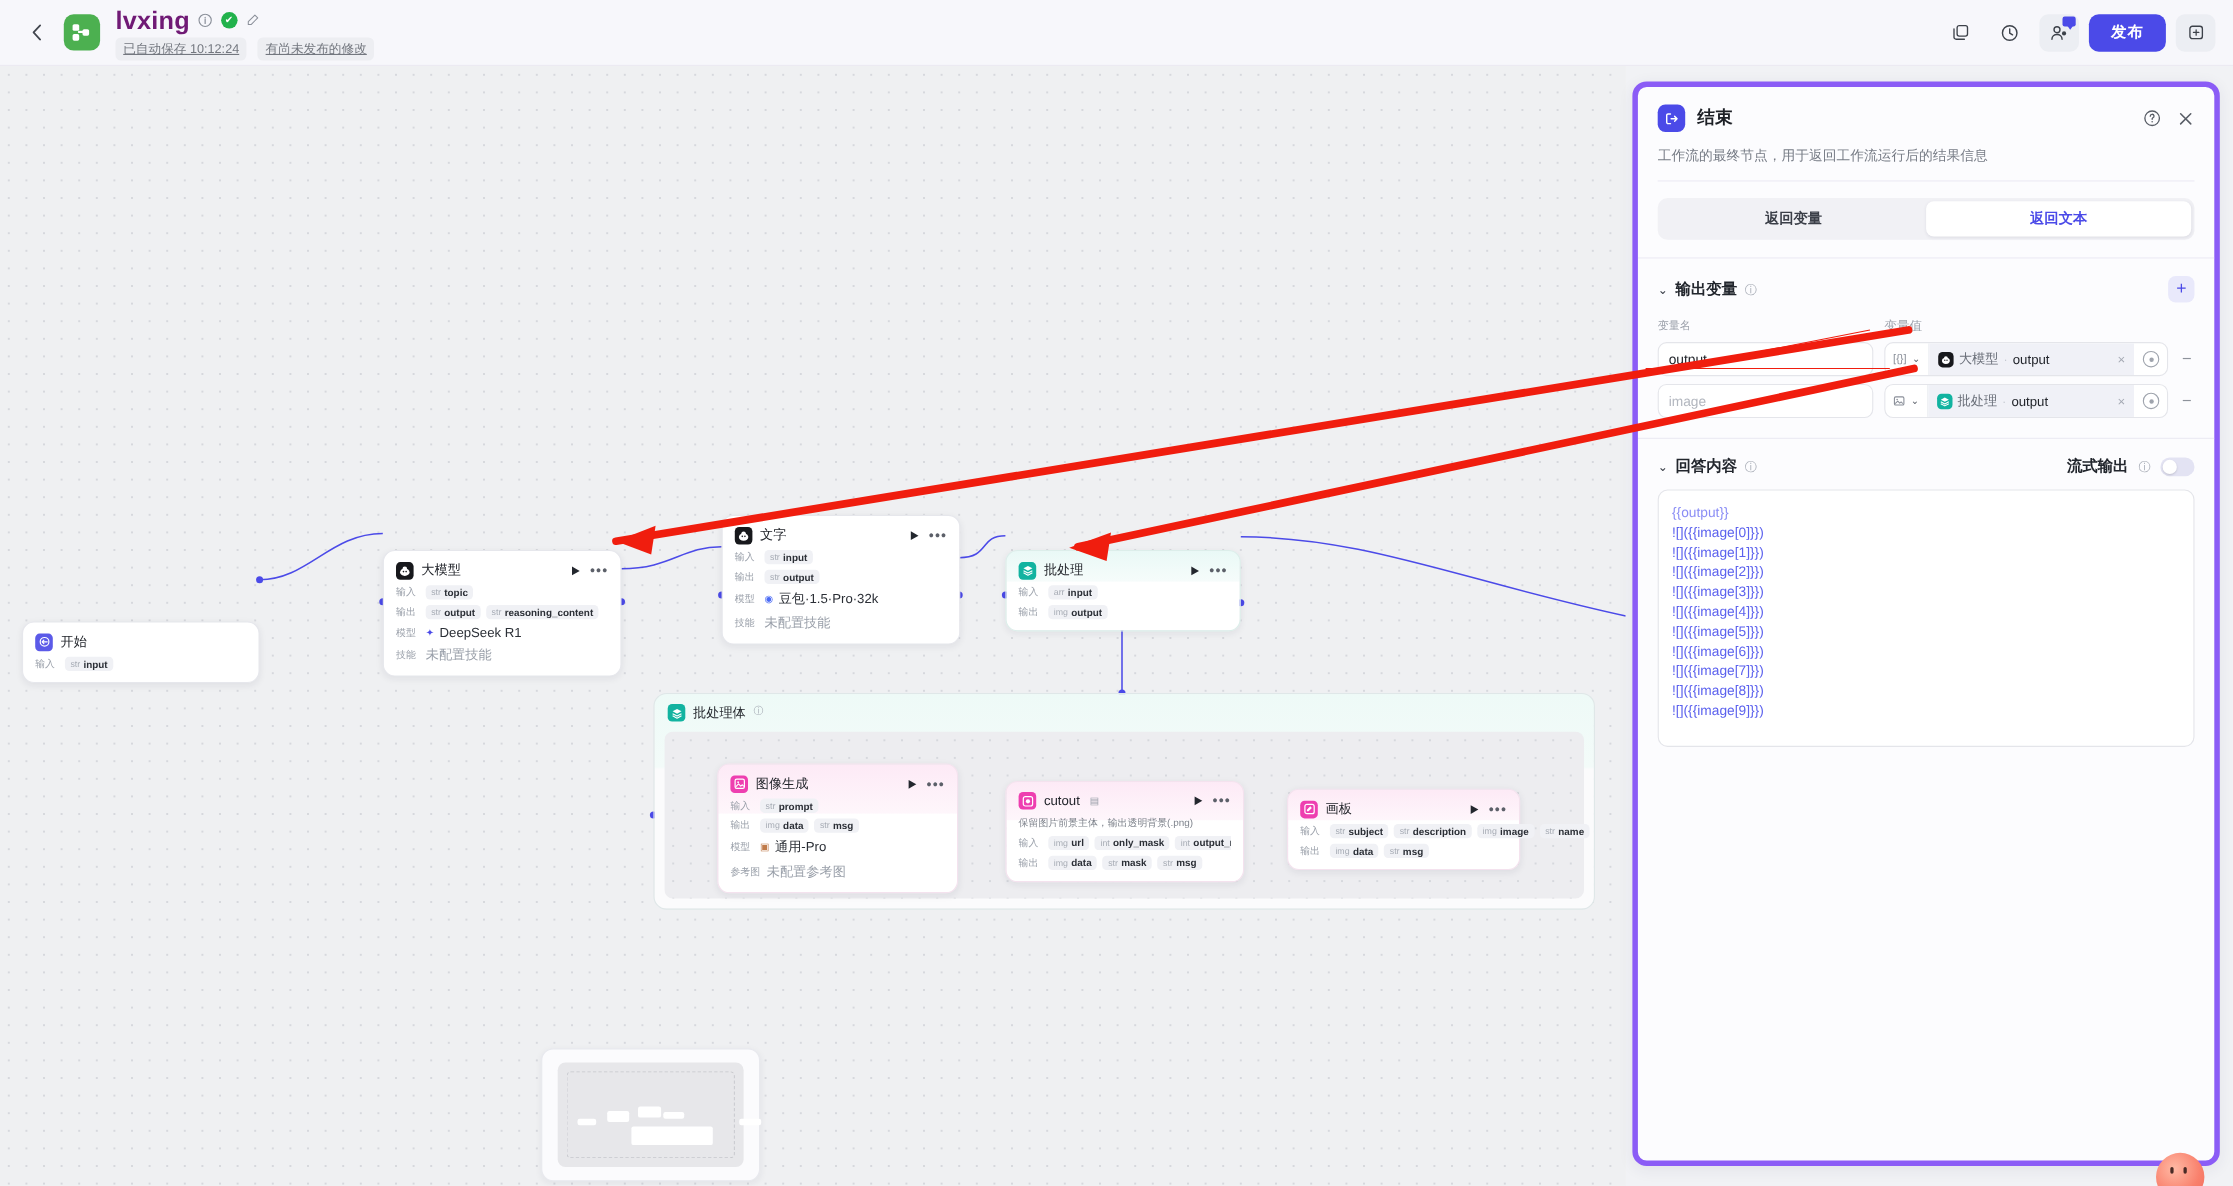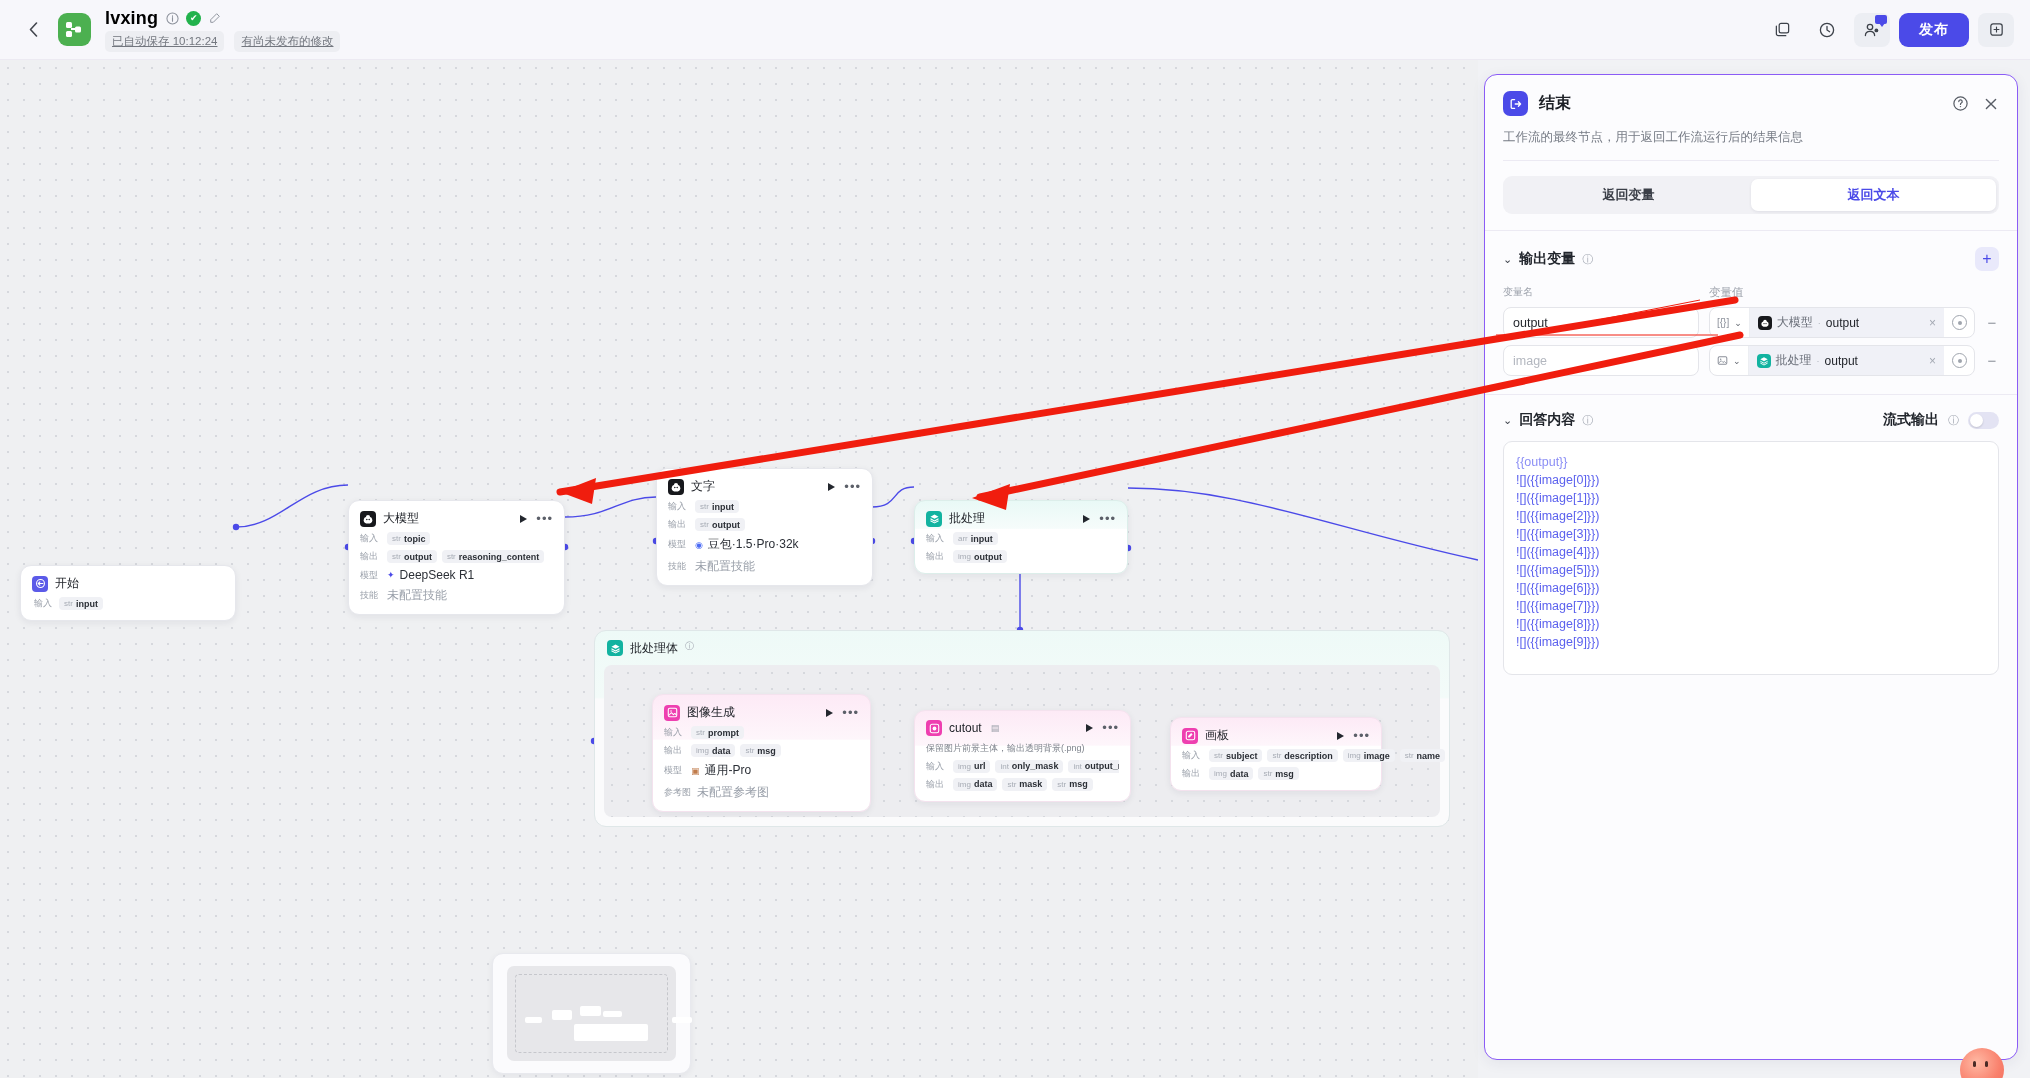--- a/index.html
+++ b/index.html
@@ -32,21 +32,21 @@
     content:""; position:absolute; left:8px; top:9px;
     width:6px;height:6px;background:#fff;border-radius:1.5px;
     box-shadow: 0 9px 0 #fff, 9px 4.5px 0 #fff;
   }
   .app-logo::after {
     content:""; position:absolute; left:13px; top:15px; width:6px; height:2px;
     background:#fff; transform: rotate(0deg);
   }
   .title-block { margin-left: 14px; display:flex; flex-direction:column; gap:2px; }
   .title-row { display:flex; align-items:center; gap:7px; }
-  .title-name { font-size: 18px; font-weight: bold; color: #000000; letter-spacing: .2px;}
+  .title-name { font-size: 23px; font-weight: bold; color: #701a75; letter-spacing: .2px;}
   .ico-info, .ico-edit {
     width: 14px; height: 14px; color:#8b909a; display:inline-flex;
     align-items:center;justify-content:center; cursor:pointer;
   }
   .ico-check {
     width: 15px; height: 15px; border-radius: 50%; background:#22b24c;
     display:inline-flex;align-items:center;justify-content:center;
     color:#fff; font-size:9px; line-height:1;
   }
   .meta-row { display:flex; align-items:center; gap:10px; }
@@ -146,21 +146,21 @@
   }
   #minimap-view{
     position:absolute; left:8px; top:8px; right:8px; bottom:8px;
     border:1.5px dashed #c6c7cc; border-radius:4px;
   }
   .mm-node{ position:absolute; background:#fff; border-radius:2px;}
 
   
   #panel {
     position:absolute; top:74px; left:1484px; width:534px; height: 986px;
-    background:#fcfcfe; border:1px solid #8b5cf6; border-radius:13px;
+    background:#fcfcfe; border:5px solid #8b5cf6; border-radius:13px;
     box-shadow:0 3px 14px rgba(40,40,80,.07);
     overflow:hidden; z-index:20;
   }
   #panel-head{ padding:16px 18px 0 18px; }
   .ph-row{ display:flex; align-items:center; gap:11px;}
   .ph-ico{
     width:25px;height:25px;border-radius:7px;background:#4b4ae8;flex:none;
     display:flex;align-items:center;justify-content:center;color:#fff;
   }
   .ph-title{font-size:16px;font-weight:bold;color:#1d2026;}
@@ -320,21 +320,21 @@
     <circle cx="1130" cy="681" r="3.2" fill="#4b4ae8"></circle>
     <circle cx="236" cy="467" r="3.2" fill="#4b4ae8"></circle>
     <circle cx="348" cy="487" r="3.2" fill="#4b4ae8"></circle>
     <circle cx="565" cy="487" r="3.2" fill="#4b4ae8"></circle>
     <circle cx="656" cy="481" r="3.2" fill="#4b4ae8"></circle>
     <circle cx="872" cy="481" r="3.2" fill="#4b4ae8"></circle>
     <circle cx="914" cy="481" r="3.2" fill="#4b4ae8"></circle>
     <circle cx="1128" cy="488" r="3.2" fill="#4b4ae8"></circle>
   </svg>
 
-  <div class="node" style="left:20px; top:505px; width:216px;text-align:center;">
+  <div class="node" style="left:20px; top:505px; width:216px;">
     <div class="node-head">
       <span class="node-ico purple">
         <svg width="11" height="11" viewBox="0 0 12 12" fill="none">
             <circle cx="6" cy="6" r="4.3" stroke="#fff" stroke-width="1.2"></circle>
             <path d="M8.6 6H3.6M5.3 4.3 3.6 6l1.7 1.7" stroke="#fff" stroke-width="1.2" stroke-linecap="round" stroke-linejoin="round"></path>
           </svg>
       </span>
       <span class="node-title">开始</span>
     </div>
     <div class="row">

